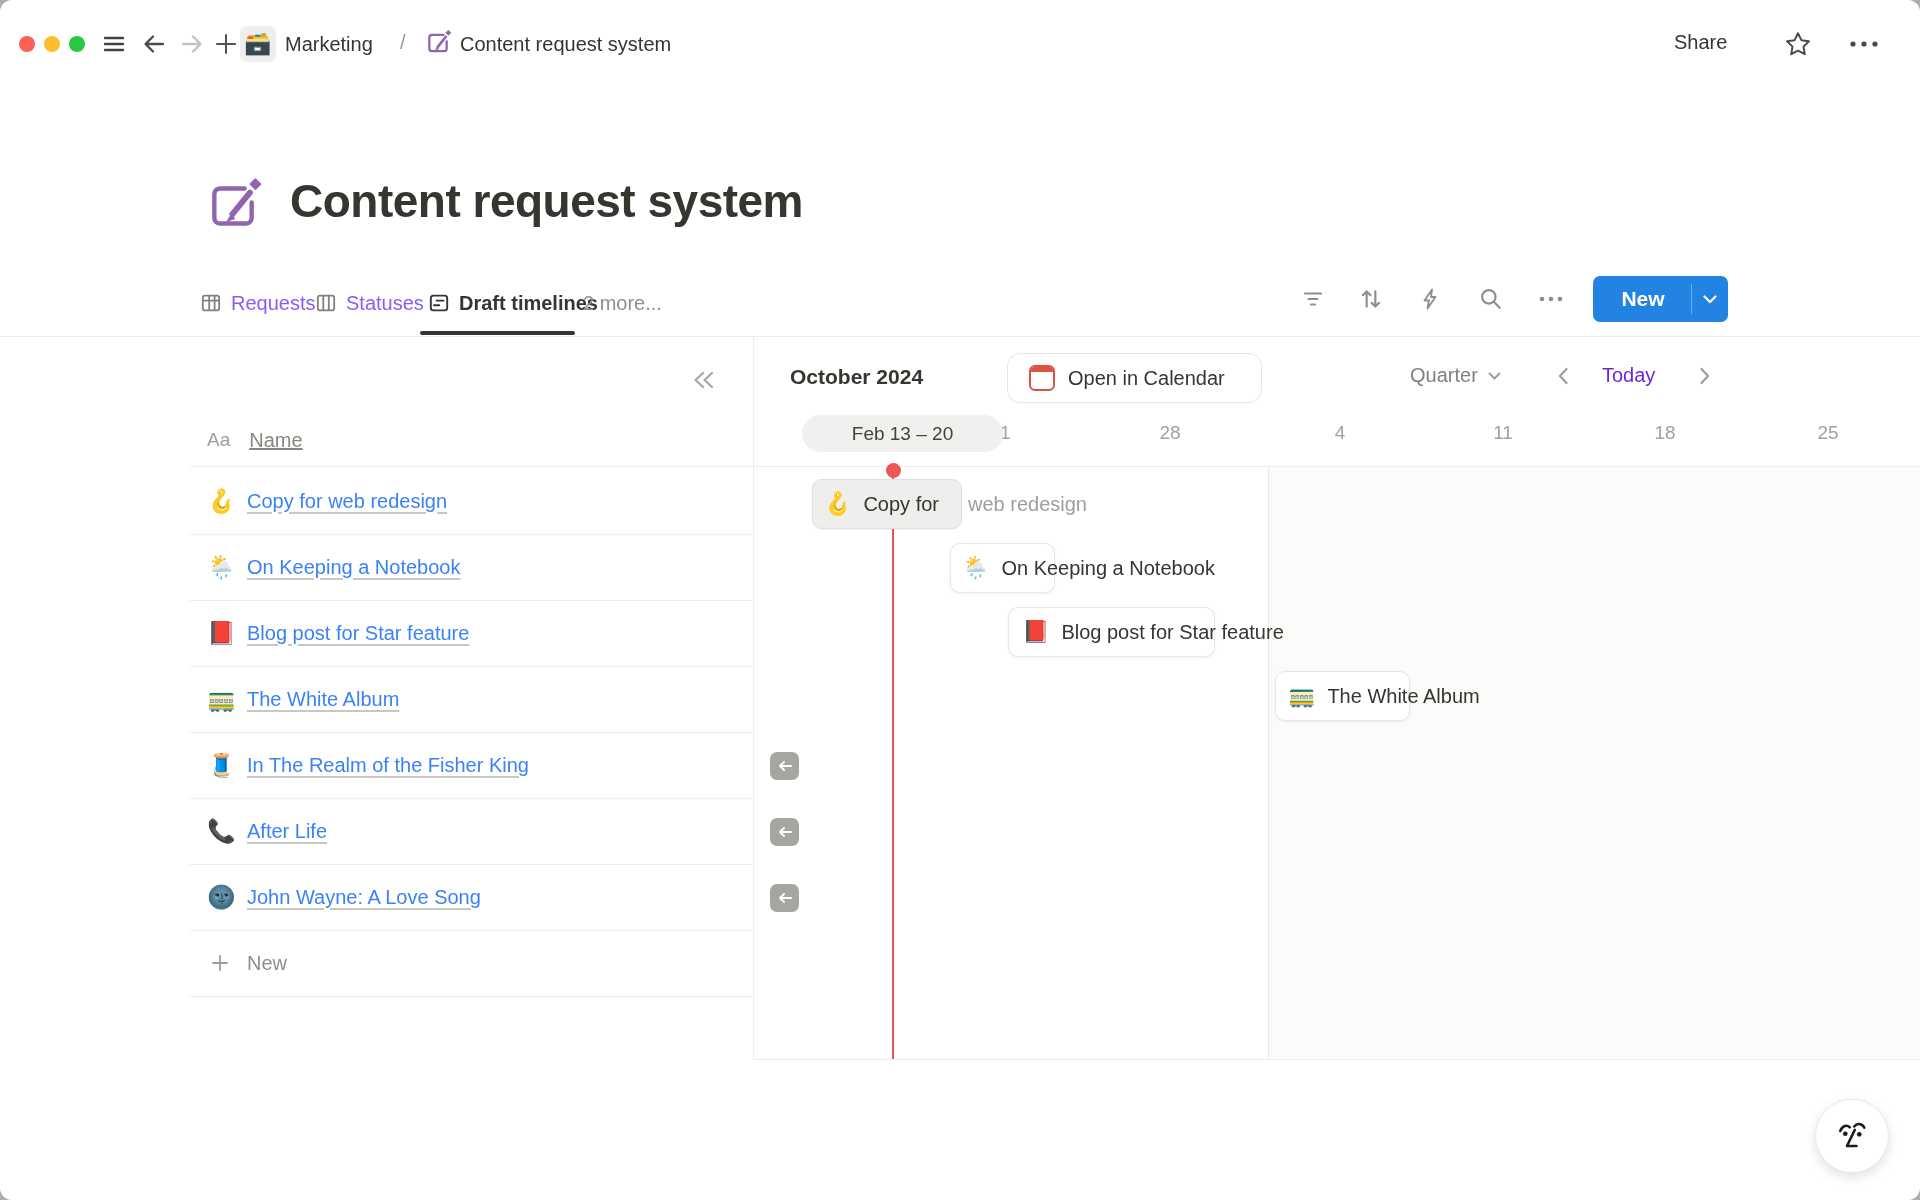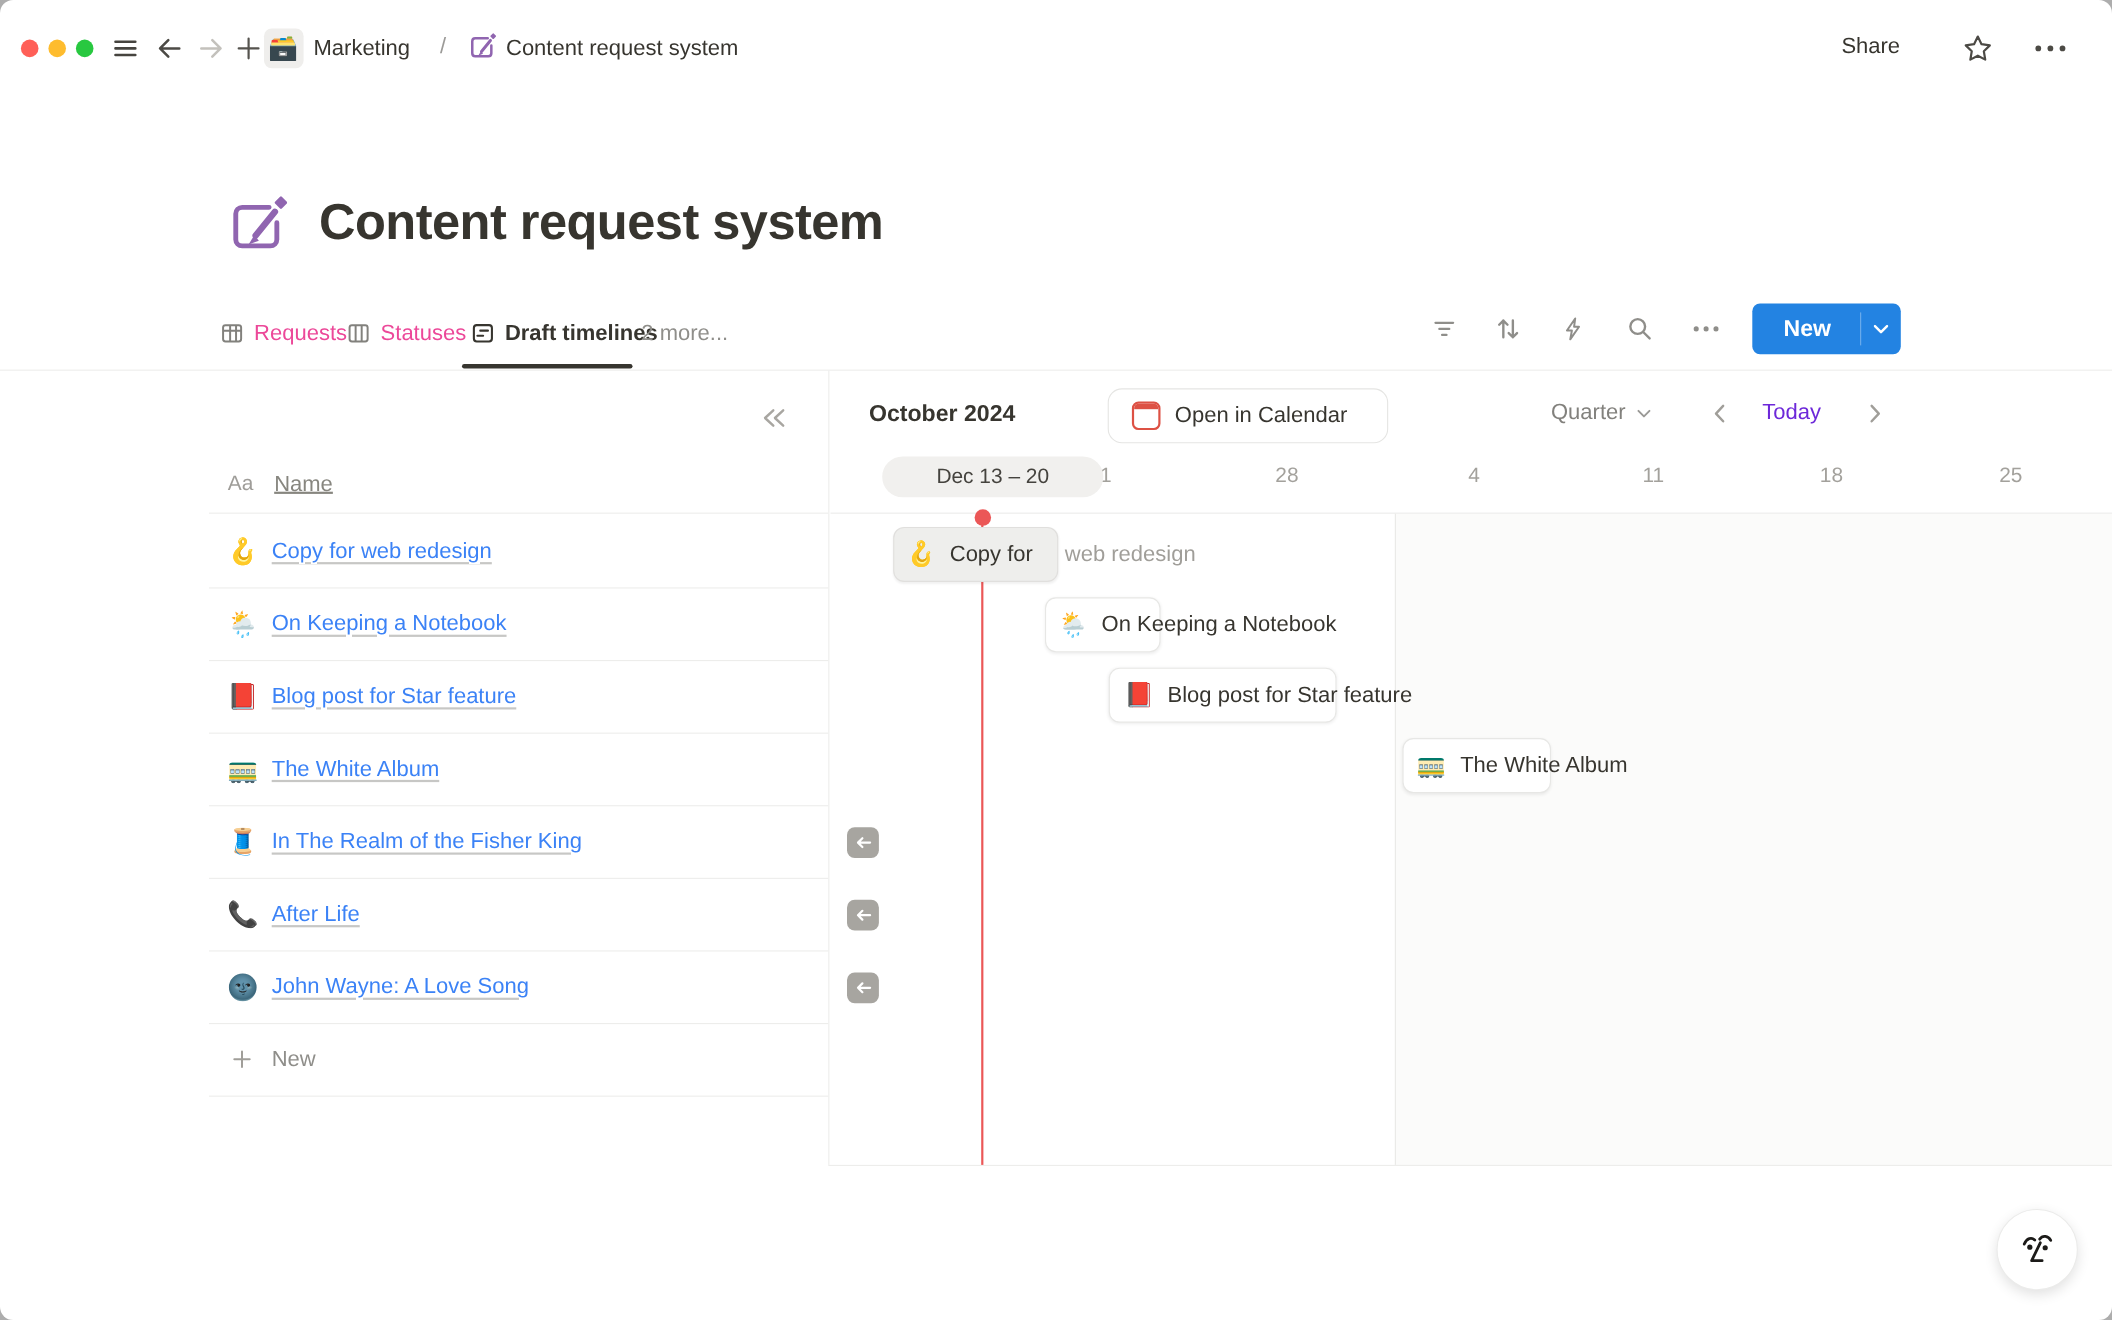--- a/index.html
+++ b/index.html
@@ -18,21 +18,21 @@
   .topbar-dots{position:absolute;left:1845px;top:30px;cursor:pointer;}
 
   
   .page-icon{position:absolute;left:205px;top:178px;width:56px;height:56px;cursor:pointer;}
   .page-title{position:absolute;left:290px;top:174px;font-size:46px;font-weight:700;letter-spacing:-0.5px;color:#37352f;}
 
   
   .tabbar-line{position:absolute;left:0;top:336px;width:1920px;height:1px;background:#ededeb;}
   .tab{position:absolute;top:286px;height:34px;display:flex;align-items:center;gap:9px;font-size:20px;cursor:pointer;}
   .tab .lbl{line-height:30px;}
-  .tab.inactive{color:#ec4899;font-weight:500;}
+  .tab.inactive{color:#8b5cf6;font-weight:500;}
   .tab.active{color:#37352f;font-weight:600;}
   .tab.more{color:#8f8e8a;font-weight:400;}
   .tab-underline{position:absolute;left:420px;top:331px;width:155px;height:4px;border-radius:2px;background:#37352f;}
 
   .tool-icon{position:absolute;top:284px;width:30px;height:30px;display:flex;align-items:center;justify-content:center;cursor:pointer;}
   .new-btn{position:absolute;left:1593px;top:276px;width:135px;height:46px;background:#2383e2;border-radius:7px;display:flex;align-items:center;cursor:pointer;}
   .new-btn .lbl{flex:1;text-align:center;color:#fff;font-size:21px;font-weight:600;padding-left:2px;}
   .new-btn .sep{width:1px;height:30px;background:rgba(255,255,255,0.35);}
   .new-btn .chev{width:36px;display:flex;align-items:center;justify-content:center;}
 
@@ -327,21 +327,21 @@
   <div class="grid-bottom"></div>
   <div class="month-divider"></div>
 
   <span class="tick" style="left:1000px;">21</span>
   <span class="tick" style="left:1170px;">28</span>
   <span class="tick" style="left:1340px;">4</span>
   <span class="tick" style="left:1503px;">11</span>
   <span class="tick" style="left:1665px;">18</span>
   <span class="tick" style="left:1828px;">25</span>
 
-  <div class="week-pill">Dec 13 – 20</div>
+  <div class="week-pill">Feb 13 – 20</div>
   <div class="today-line"></div>
   <div class="today-dot"></div>
 
   <div class="bar-pill gray b1p"></div>
   <div class="bar-label b1l">
     <span class="emo">🪝</span>
     <span>Copy for</span>
   </div>
   <div class="bar-overflow b1o">web redesign</div>
 

